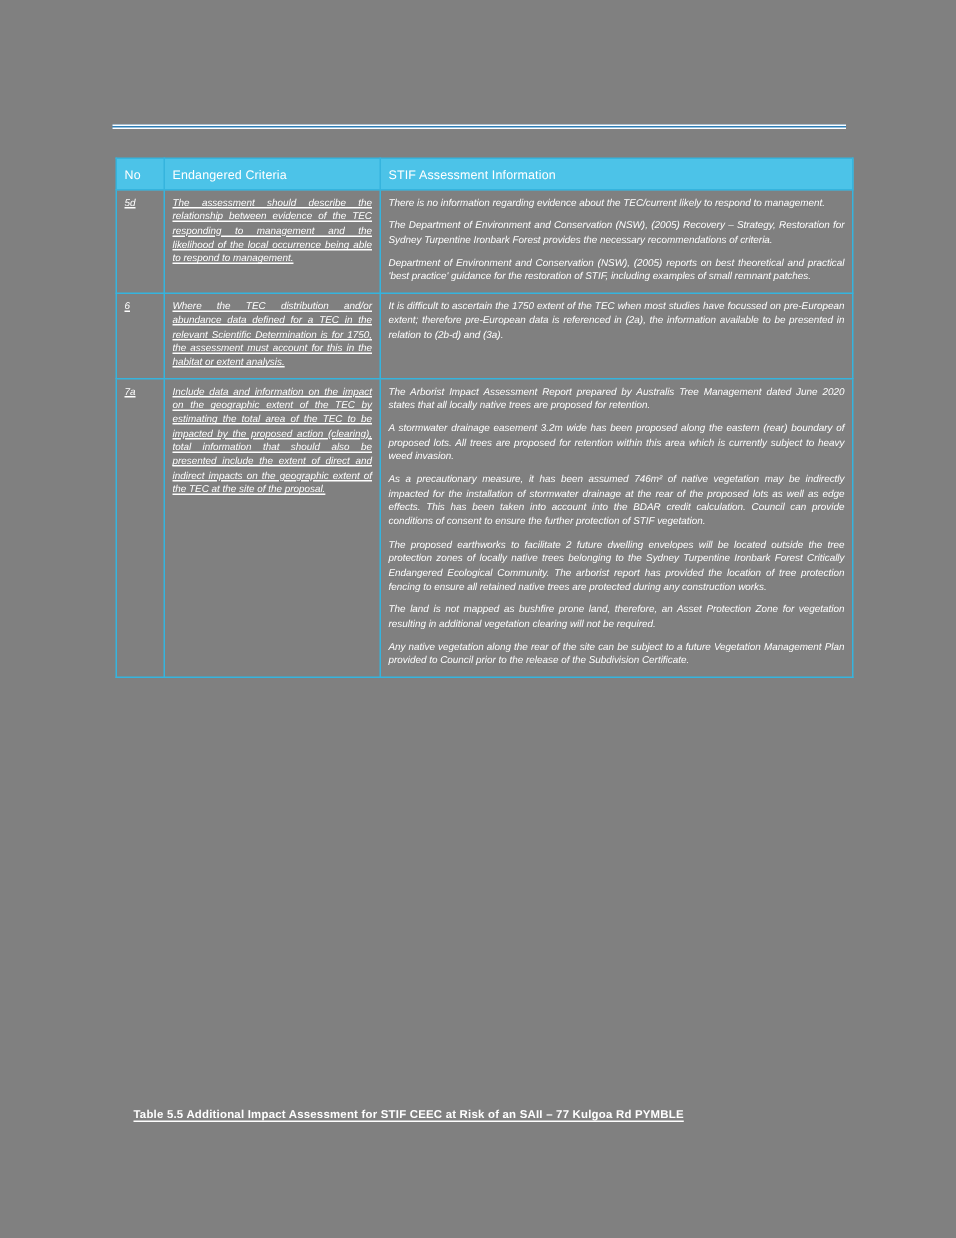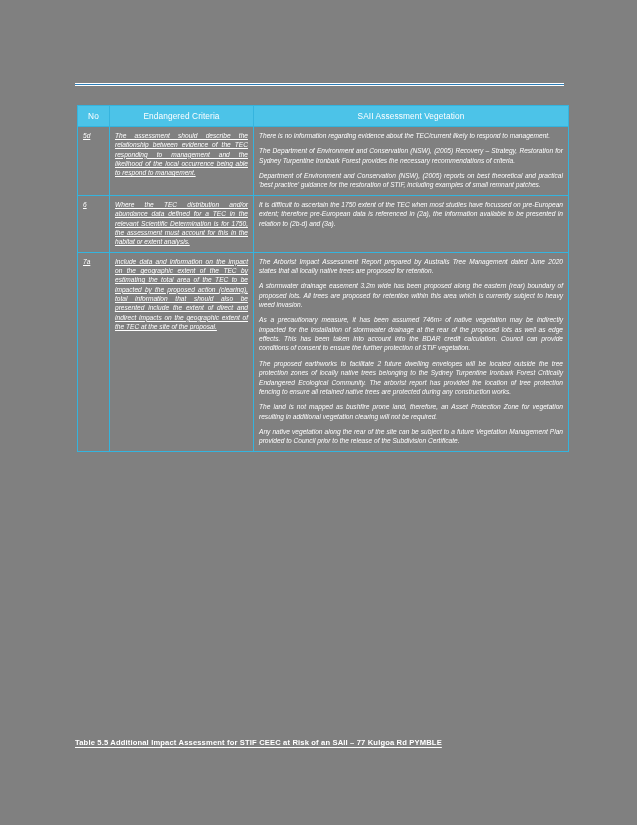--- a/index.html
+++ b/index.html
@@ -56,21 +56,21 @@
     vertical-align: top;
     padding: 4px 5px 5px 5px;
     box-sizing: border-box;
   }
 
   table.assess thead th {
     background: #4cc3e8;
     color: #ffffff;
     font-size: 8.3px;
     font-weight: normal;
-    text-align: center;
+    text-align: left;
     letter-spacing: 0.1px;
     padding-top: 5px;
     padding-bottom: 5px;
     height: 19px;
   }
 
   table.assess tbody td {
     background: #808080;
     color: #ffffff;
     font-size: 6.6px;
@@ -100,21 +100,21 @@
   .para:last-child {
     margin-bottom: 0;
   }
 
   td.col-info .para {
     text-align: justify;
   }
 
   .caption {
     position: absolute;
-    left: 75px;
+    left: 89px;
     top: 738px;
     width: 480px;
     font-size: 7.6px;
     font-weight: bold;
     color: #ffffff;
     text-decoration: underline;
     text-underline-offset: 2px;
     letter-spacing: 0.15px;
   }
 </style>
@@ -124,21 +124,21 @@
 <div class="page">
 
   <div class="top-rule"></div>
 
   <div class="table-wrap">
     <table class="assess">
       <thead>
         <tr>
           <th class="col-no">No</th>
           <th class="col-crit">Endangered Criteria</th>
-          <th class="col-info">SAII Assessment Vegetation</th>
+          <th class="col-info">STIF Assessment Information</th>
         </tr>
       </thead>
       <tbody id="table-body">
           <tr>
             <td class="col-no">
               <p class="para">5d</p>
             </td>
             <td class="col-crit">
               <p class="para">The assessment should describe the relationship between evidence of the TEC responding to management and the likelihood of the local occurrence being able to respond to management.</p>
             </td>

